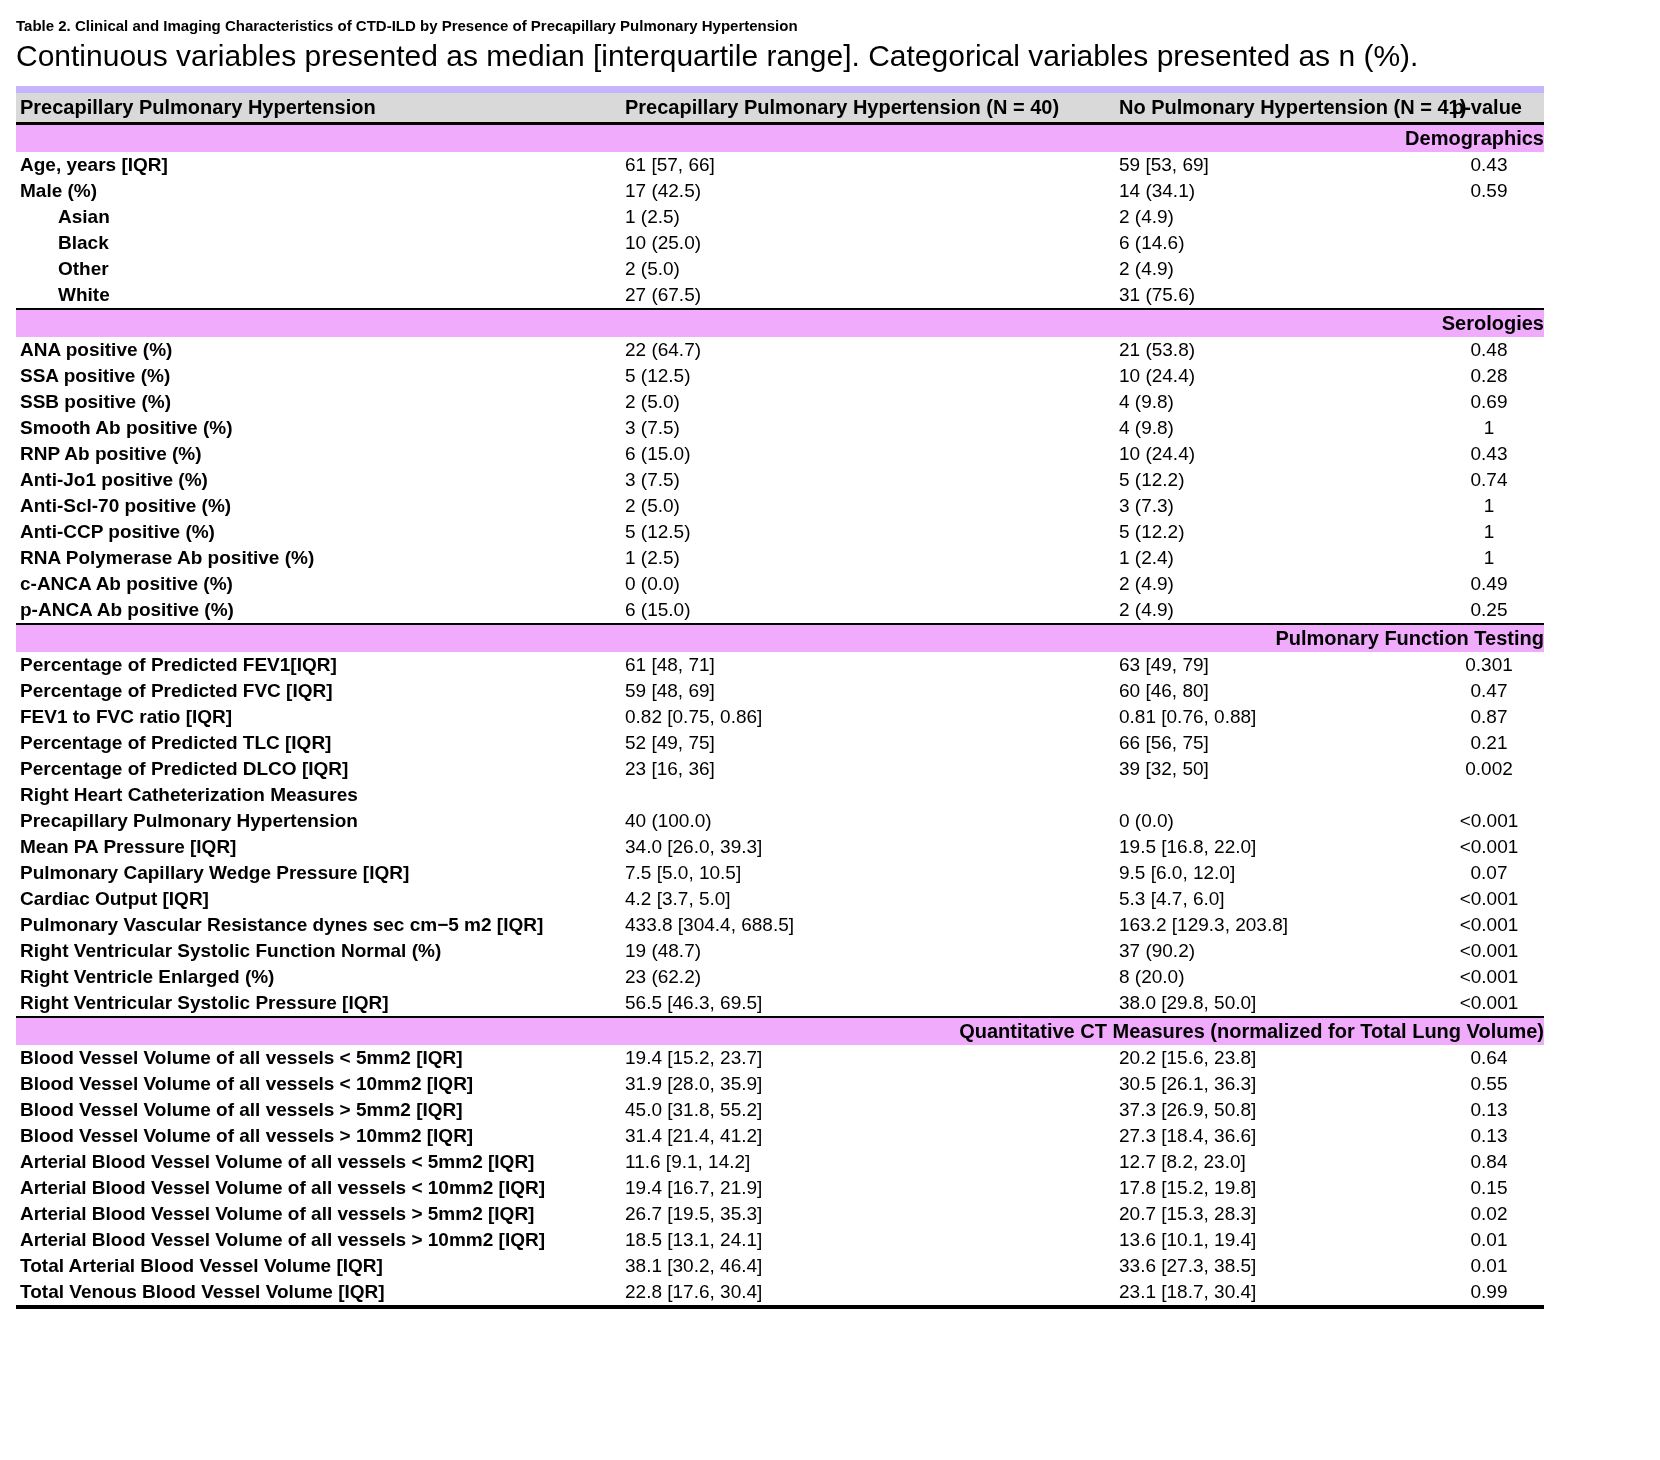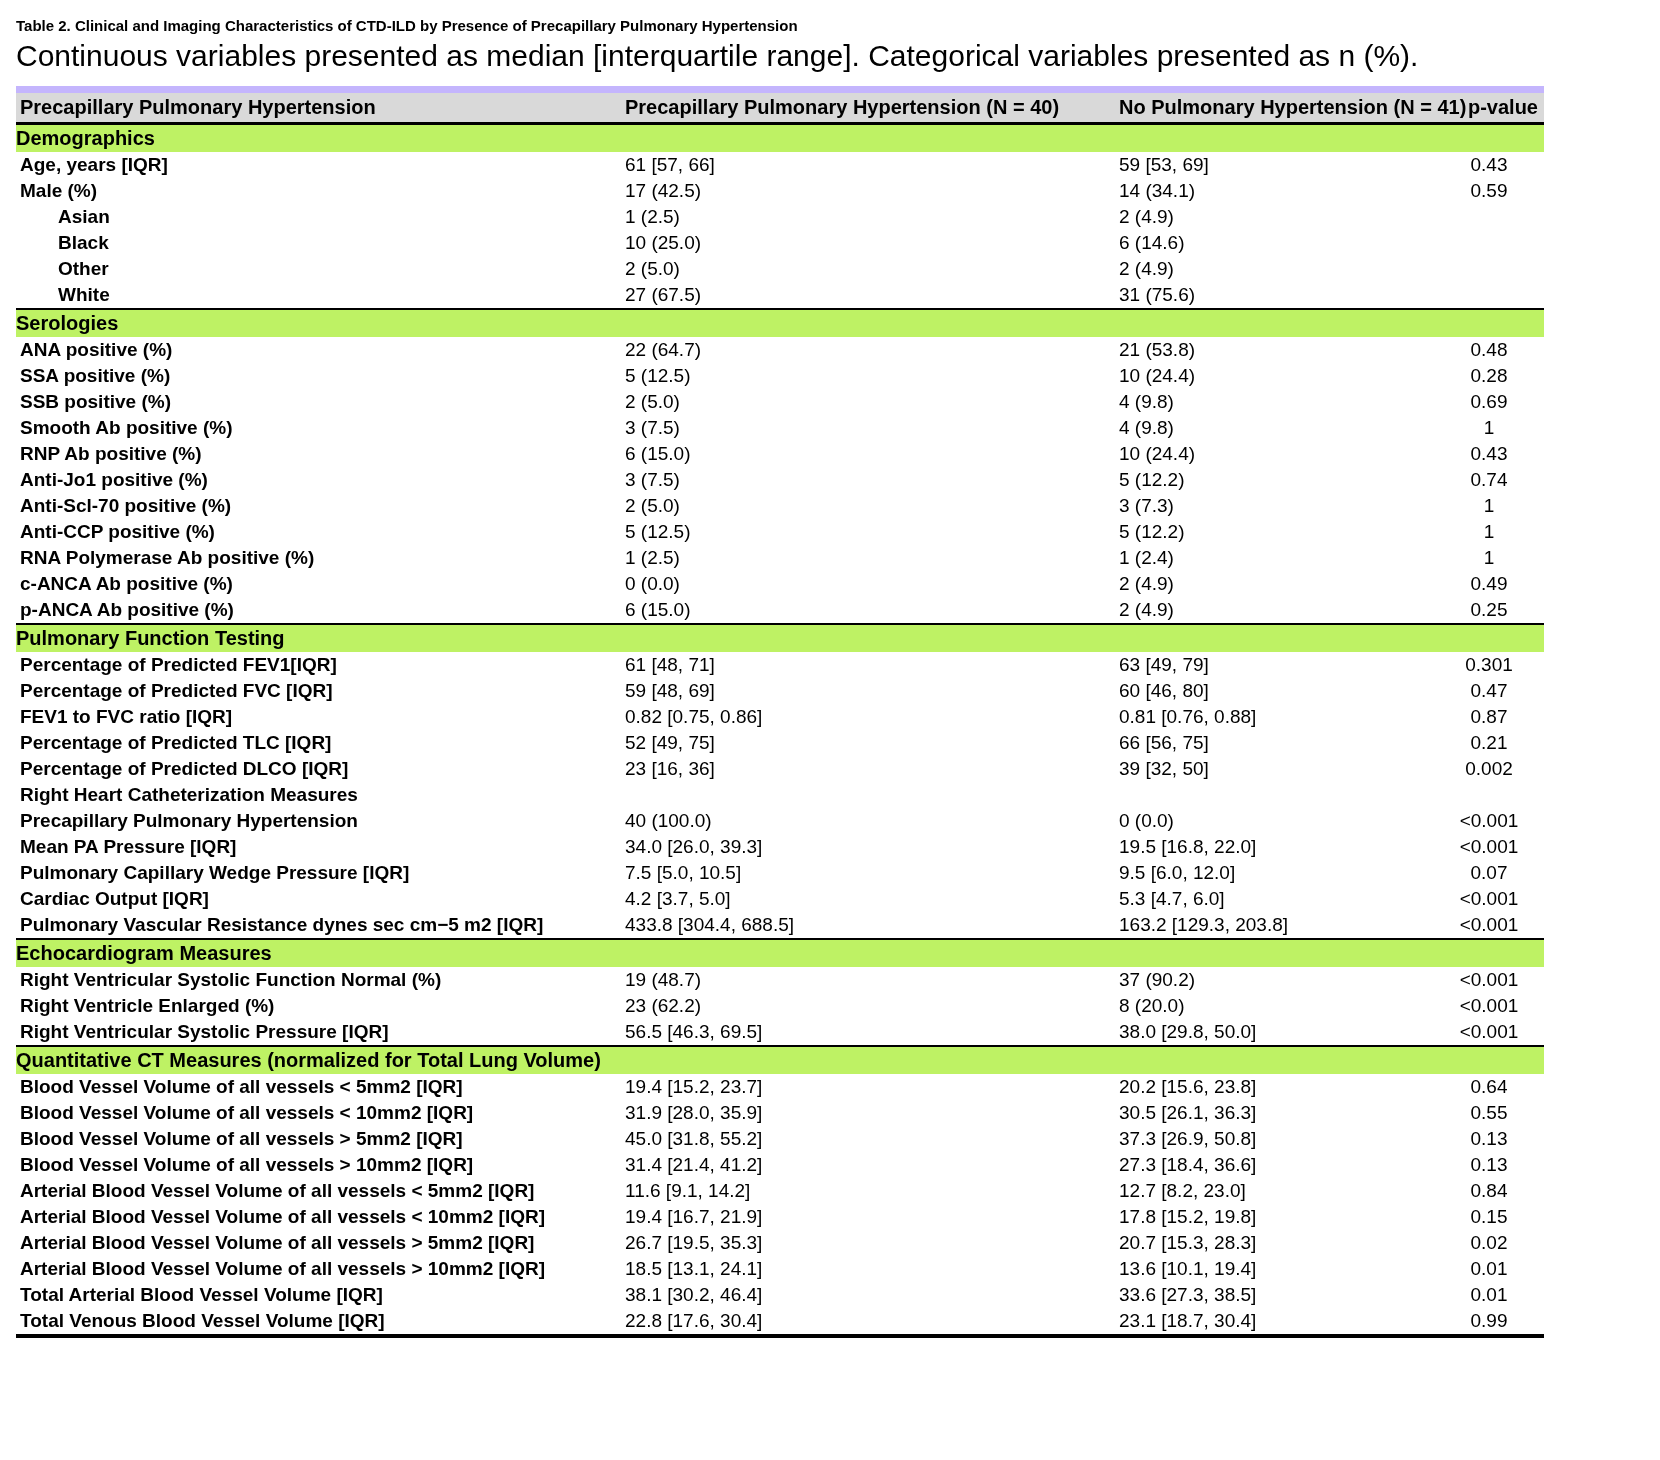--- a/index.html
+++ b/index.html
@@ -41,26 +41,26 @@
     text-align: left;
     font-size: 20px;
     font-weight: bold;
     padding: 3px 4px;
     border-bottom: 3px solid #000;
     white-space: nowrap;
     overflow: visible;
   }
   thead th.pcol {
     text-align: right;
-    padding-right: 6px;
+    padding-right: 22px;
   }
   tr.section-band td {
-    background: #bef264;
+    background: #f0abfc;
     font-weight: bold;
-    text-align: left;
+    text-align: right;
     font-size: 20px;
     border-top: 2px solid #000;
     padding: 2px 0;
     height: 23px;
     white-space: nowrap;
   }
   tbody td {
     font-size: 19px;
     padding: 2px 4px;
     height: 22px;
@@ -268,23 +268,20 @@
           <td class="val">4.2 [3.7, 5.0]</td>
           <td class="val">5.3 [4.7, 6.0]</td>
           <td class="pval">&lt;0.001</td>
         </tr>
         <tr>
           <td class="label">Pulmonary Vascular Resistance dynes sec cm−5 m2 [IQR]</td>
           <td class="val">433.8 [304.4, 688.5]</td>
           <td class="val">163.2 [129.3, 203.8]</td>
           <td class="pval">&lt;0.001</td>
         </tr>
-        <tr class="section-band">
-          <td colspan="4">Echocardiogram Measures</td>
-        </tr>
         <tr>
           <td class="label">Right Ventricular Systolic Function Normal (%)</td>
           <td class="val">19 (48.7)</td>
           <td class="val">37 (90.2)</td>
           <td class="pval">&lt;0.001</td>
         </tr>
         <tr>
           <td class="label">Right Ventricle Enlarged (%)</td>
           <td class="val">23 (62.2)</td>
           <td class="val">8 (20.0)</td>

